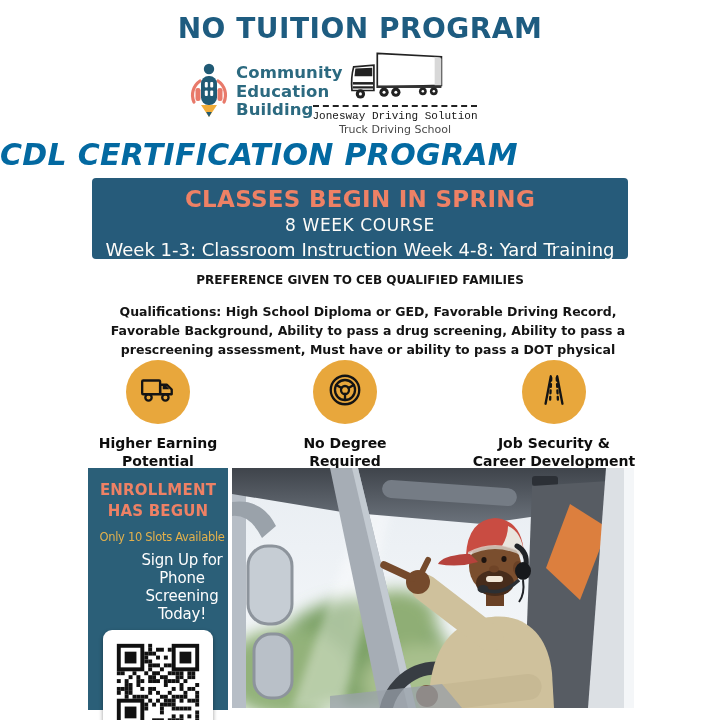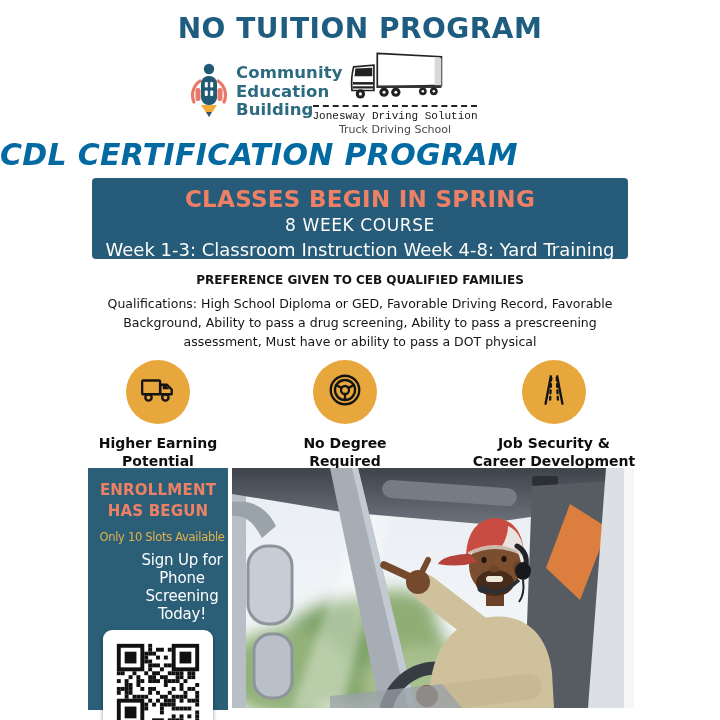--- a/index.html
+++ b/index.html
@@ -28,22 +28,22 @@
     font-style:italic;font-weight:bold;font-size:30px;color:#0369a1;letter-spacing:.3px;white-space:nowrap;}
 
   
   .banner{position:absolute;left:92px;top:178px;width:536px;height:81px;border-radius:4px;
     background:var(--banner-teal);text-align:center;color:#fdfcf9;}
   .banner-headline{padding-top:8px;font-size:23px;font-weight:bold;color:var(--coral);letter-spacing:.3px;}
   .banner-course{margin-top:3px;font-size:17px;letter-spacing:.6px;}
   .banner-schedule{margin-top:4px;font-size:18px;white-space:nowrap;}
 
   .preference{position:absolute;top:273px;left:0;width:100%;text-align:center;font-size:12px;font-weight:bold;}
-  .qualifications{position:absolute;top:295px;left:90px;width:540px;margin:0;text-align:center;
-    font-size:12.5px;font-weight:normal;line-height:1.5;}
+  .qualifications{position:absolute;top:295px;left:90px;width:540px;margin:8px;text-align:center;
+    font-size:12.5px;font-weight:bold;line-height:1.5;}
 
   
   .benefit{position:absolute;top:360px;text-align:center;}
   .b1{left:58px;width:200px;} .b2{left:245px;width:200px;} .b3{left:448px;width:212px;}
   .benefit-circle{width:64px;height:64px;border-radius:50%;background:var(--gold-circle);
     margin:0 auto;display:flex;align-items:center;justify-content:center;}
   .benefit-label{margin-top:10px;font-size:14px;font-weight:bold;line-height:1.3;white-space:pre-line;color:#0e0e0e;}
 
   
   .enroll{position:absolute;left:88px;top:468px;width:140px;height:242px;background:var(--panel-teal);

